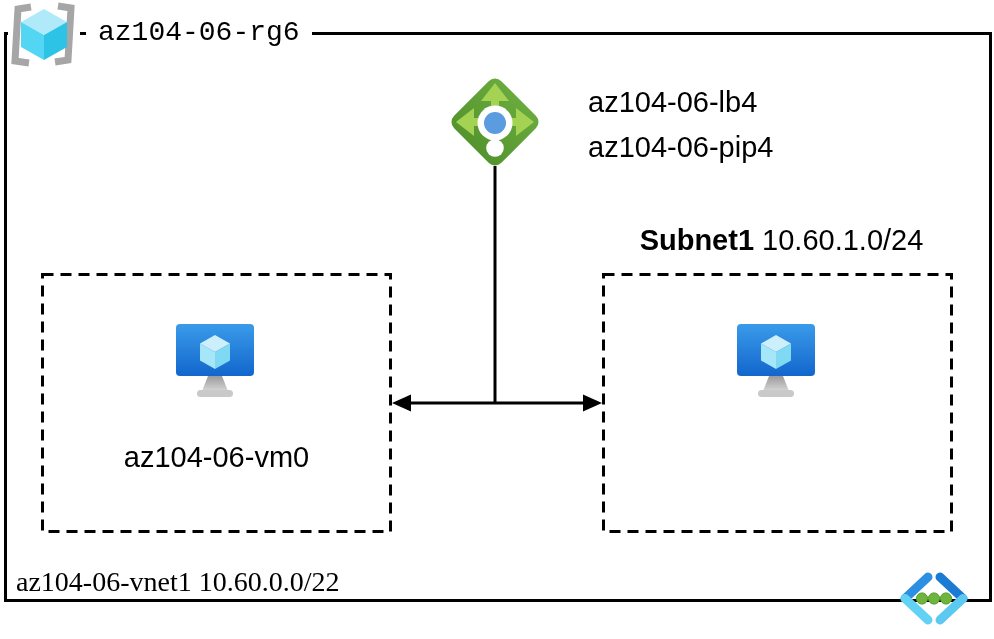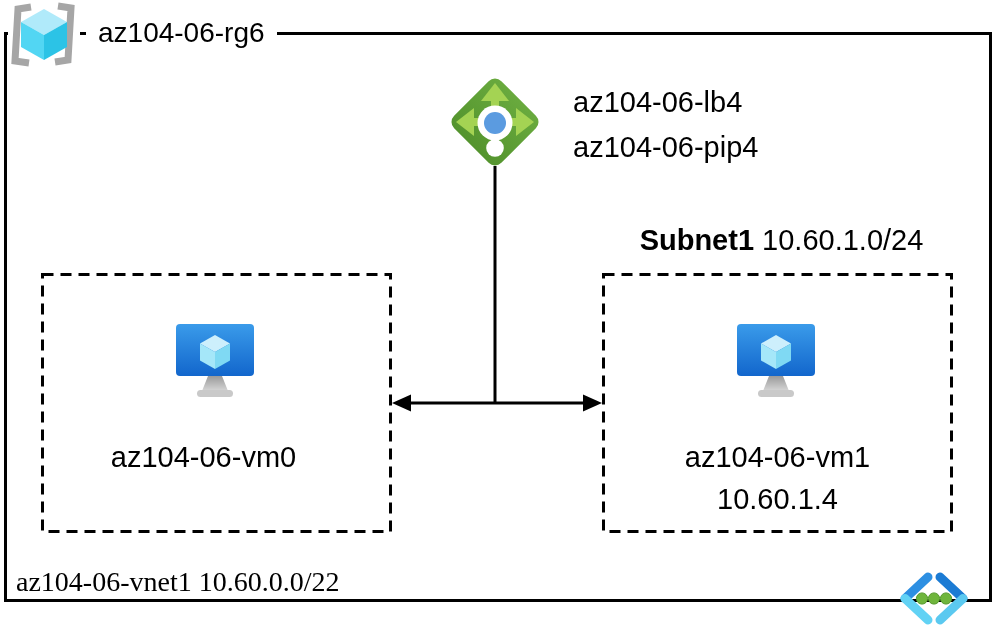--- a/index.html
+++ b/index.html
@@ -8,41 +8,41 @@
     font-family:"Liberation Sans","DejaVu Sans",sans-serif;color:#000;
   }
   .abs{position:absolute;}
   
   .rg-rect{
     left:4px;top:32px;width:988px;height:570px;
     border:3px solid #000;box-sizing:border-box;background:transparent;
   }
   .rg-label{
     left:86px;top:14px;height:38px;line-height:38px;
-    background:#fff;padding:0 12px;font-size:28px;white-space:nowrap;
+    background:#fff;padding:0 12px;font-size:28px;white-space:nowrap;font-family:Liberation Mono, monospace;
   }
   .rg-icon{left:6px;top:2px;}
   
   .lb-icon{left:448px;top:75px;}
-  .lb-labels{left:573px;top:80px;font-size:29px;line-height:45px;white-space:nowrap;}
+  .lb-labels{left:588px;top:80px;font-size:29px;line-height:45px;white-space:nowrap;}
   
   .connector{left:390px;top:166px;}
   
   .subnet-box{left:41px;top:273px;}
   .subnet-box.right{left:602px;}
   .subnet-label{
     left:41px;top:224px;width:351px;text-align:center;
     font-size:29px;white-space:nowrap;
   }
   .subnet-label.right{left:606px;}
   .subnet-label b{font-weight:bold;}
   .vm-icon{left:176px;top:324px;}
   .vm-icon.right{left:737px;}
   .vm-labels{
-    left:28px;top:436px;width:351px;text-align:center;
+    left:41px;top:436px;width:351px;text-align:center;
     font-size:29px;line-height:42px;
   }
   .vm-labels.right{left:602px;}
   
   .vnet-label{left:16px;top:566px;font-size:28px;white-space:nowrap;background:#fff;padding-right:8px;font-family:Liberation Serif, serif;}
   .vnet-icon{left:894px;top:570px;}
 </style>
 </head>
 <body>
 
@@ -143,24 +143,20 @@
         <stop offset="1" stop-color="#d6d6d6"></stop>
       </linearGradient>
     </defs>
     <rect x="0" y="0" width="78" height="52" rx="4" fill="url(#vmS1)"></rect>
     <polygon points="39,11 54,19.5 39,28 24,19.5" fill="#cdeffc"></polygon>
     <polygon points="24,19.5 39,28 39,45 24,36.5" fill="#a5e7f9"></polygon>
     <polygon points="54,19.5 39,28 39,45 54,36.5" fill="#7fd9f3"></polygon>
     <polygon points="32,52 46,52 52,67 26,67" fill="url(#vmT1)"></polygon>
     <rect x="21" y="66" width="36" height="7" rx="3.5" fill="#c9c9c9"></rect>
   </svg>
-  <div class="abs vm-labels right">
-    <div>az104-06-vm1</div>
-    <div>10.60.1.4</div>
-  </div>
 
   <div class="abs vnet-label">az104-06-vnet1 10.60.0.0/22</div>
 
   <svg class="abs vnet-icon" width="80" height="58" viewBox="0 0 80 58">
     <g fill="none" stroke-linecap="round" stroke-width="9">
       <line x1="34" y1="7" x2="11" y2="28.5" stroke="#2d8fe2"></line>
       <line x1="11" y1="28.5" x2="34" y2="50" stroke="#62d2f4"></line>
       <line x1="46" y1="7" x2="69" y2="28.5" stroke="#1b7bd4"></line>
       <line x1="69" y1="28.5" x2="46" y2="50" stroke="#5bc9f0"></line>
     </g>

